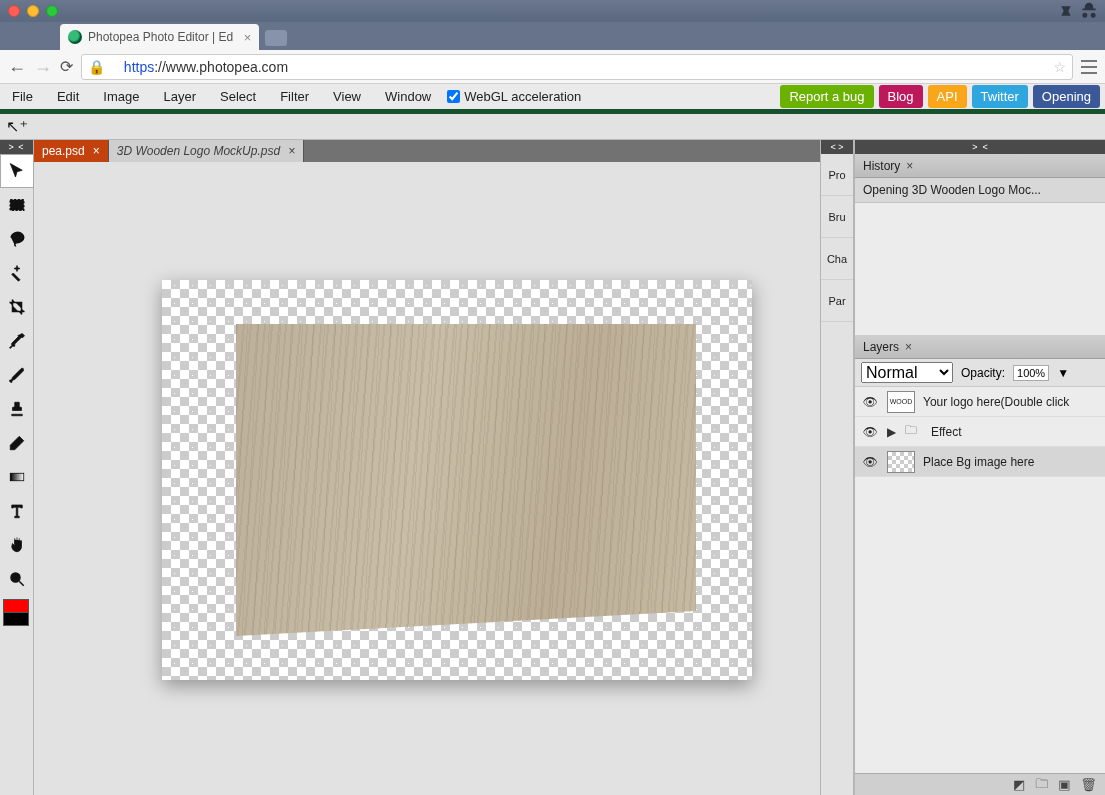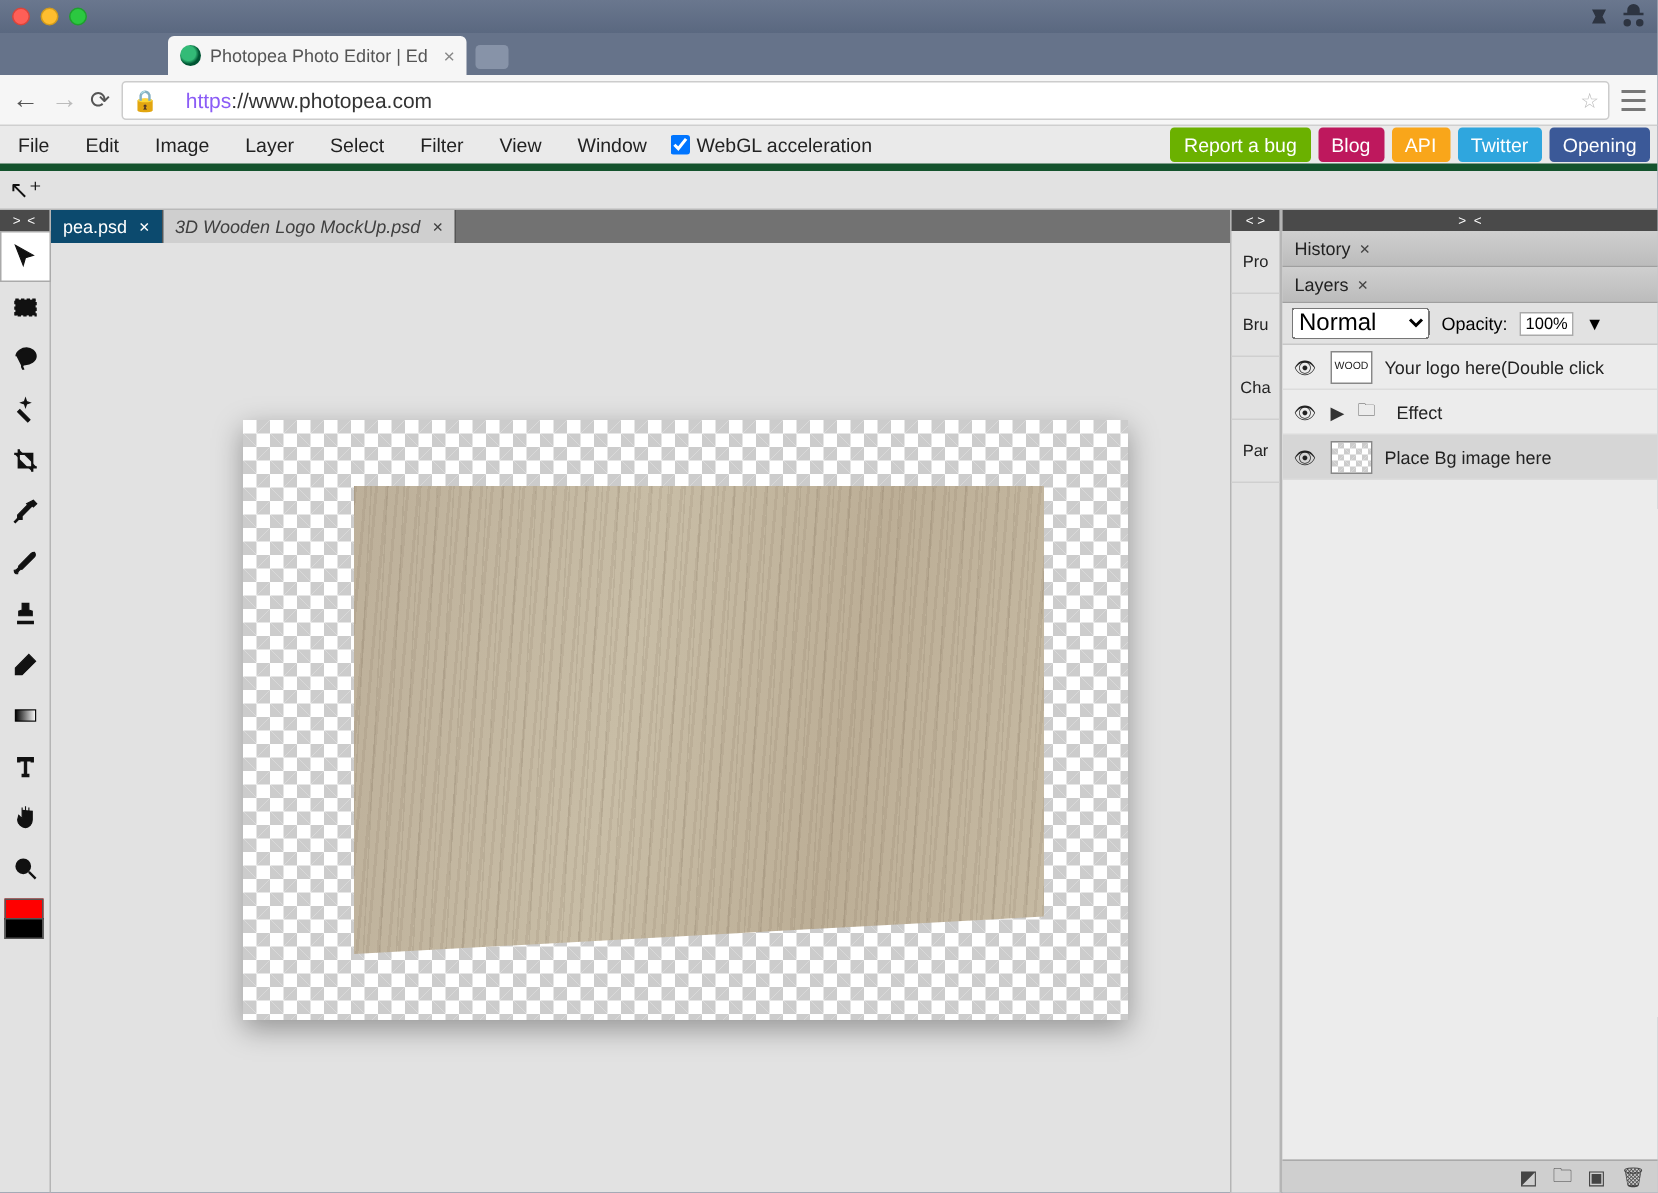--- a/index.html
+++ b/index.html
@@ -7,33 +7,33 @@
 
   
   .mac-titlebar { height: 22px; background: linear-gradient(#6a778e,#5a6880); display:flex; align-items:center; padding-left:8px; gap:7px;}
   .mac-dot{width:12px;height:12px;border-radius:50%;}
   .red{background:#ff5f57;border:1px solid #d8453b;}
   .yellow{background:#ffbe2f;border:1px solid #d29b1c;}
   .green{background:#2bc840;border:1px solid #1f9f2e;}
   .incognito-corner{position:absolute;top:0;right:6px;height:22px;display:flex;align-items:center;gap:6px;color:#2d3441;}
   .incognito-corner svg{fill:#2d3441;}
 
-  .tabstrip{height:28px;background:#66738a;display:flex;align-items:flex-end;padding-left:112px;}
+  .tabstrip{height:28px;background:#66738a;display:flex;align-items:flex-end;padding-left:60px;}
   .chrome-tab{background:#f6f6f6;height:26px;border-radius:4px 4px 0 0;display:flex;align-items:center;padding:0 26px 0 8px;font-size:12px;color:#555;position:relative;min-width:180px;}
   .chrome-tab .favicon{width:14px;height:14px;margin-right:6px;border-radius:50%;background:radial-gradient(circle at 40% 40%,#3b7 0 40%,#053 60%);}
   .chrome-tab .tab-x{position:absolute;right:8px;color:#888;font-size:13px;}
   .newtab{width:22px;height:16px;background:#8793a8;margin-left:6px;margin-bottom:4px;border-radius:3px;}
 
   .addrbar{height:34px;background:#f6f6f6;border-bottom:1px solid #cfcfcf;display:flex;align-items:center;padding:0 8px;gap:8px;}
   .nav-arrow{width:18px;text-align:center;color:#555;font-size:18px;}
   .nav-arrow.dim{color:#bbb;}
   .reload{color:#555;font-size:16px;}
   .omnibox{flex:1;height:26px;border:1px solid #ccc;border-radius:3px;background:#fff;display:flex;align-items:center;padding:0 6px;font-size:14px;color:#333;}
   .omnibox .lock{color:#3aa83a;margin-right:4px;}
-  .omnibox .scheme{color:#8b5cf6;padding-left:14px;}
+  .omnibox .scheme{color:#1d4ed8;padding-left:14px;}
   .omnibox .star{margin-left:auto;color:#bbb;}
   .burger{width:16px;height:14px;display:flex;flex-direction:column;justify-content:space-between;}
   .burger span{height:2px;background:#777;}
 
   
   .pp-menubar{height:30px;background:#eaeaea;border-bottom:5px solid #14532d;display:flex;align-items:center;font-size:13px;color:#222;overflow:hidden;}
   .pp-menubar .mi{padding:0 12px;cursor:default;}
   .pp-menubar .webgl{display:flex;align-items:center;gap:4px;margin-left:4px;}
   .pp-menubar .spacer{flex:1;}
   .btn{color:#fff;border-radius:3px;padding:4px 9px;font-size:13px;margin-right:5px;white-space:nowrap;}
@@ -53,21 +53,21 @@
   .tool{width:34px;height:34px;display:flex;align-items:center;justify-content:center;color:#111;}
   .tool.active{background:#fff;border:1px solid #aaa;}
   .tool svg{width:18px;height:18px;fill:#111;stroke:#111;}
   .swatches{padding:3px;}
   .swatches .fg{width:26px;height:14px;background:#ff0000;border:1px solid #555;}
   .swatches .bg{width:26px;height:14px;background:#000;border:1px solid #555;margin-top:-1px;}
 
   .docarea{flex:1;background:#e2e2e2;position:relative;display:flex;flex-direction:column;}
   .doctabs{height:22px;background:#727272;display:flex;align-items:stretch;font-size:12px;color:#e8e8e8;}
   .doctab{display:flex;align-items:center;padding:0 8px;gap:8px;border-right:1px solid #555;}
-  .doctab.inactive{background:#0c4a6e;color:#fff;}
+  .doctab.inactive{background:#c2410c;color:#fff;}
   .doctab.active{background:#cfcfcf;color:#404040;font-style:italic;}
   .doctab .x{font-size:12px;}
   .canvas-wrap{flex:1;position:relative;overflow:hidden;}
   .canvas{
     position:absolute;left:128px;top:118px;width:590px;height:400px;
     background-color:#fff;
     background-image:
       linear-gradient(45deg,#ccc 25%,transparent 25%),
       linear-gradient(-45deg,#ccc 25%,transparent 25%),
       linear-gradient(45deg,transparent 75%,#ccc 75%),
@@ -292,20 +292,23 @@
       <div class="mini">Cha</div>
       <div class="mini">Par</div>
     </div>
     <div class="panels">
       <div class="thead">&gt;&nbsp;&nbsp;&lt;</div>
 
       <div class="panel-head">
         <span>History</span>
         <span class="x">×</span>
       </div>
+      <div class="history-body">
+        <div class="history-item">Opening 3D Wooden Logo Moc...</div>
+      </div>
 
       <div class="panel-head">
         <span>Layers</span>
         <span class="x">×</span>
       </div>
       <div class="layers-opts">
         <select>
           <option>Normal</option>
         </select>
         <span>Opacity:</span>

